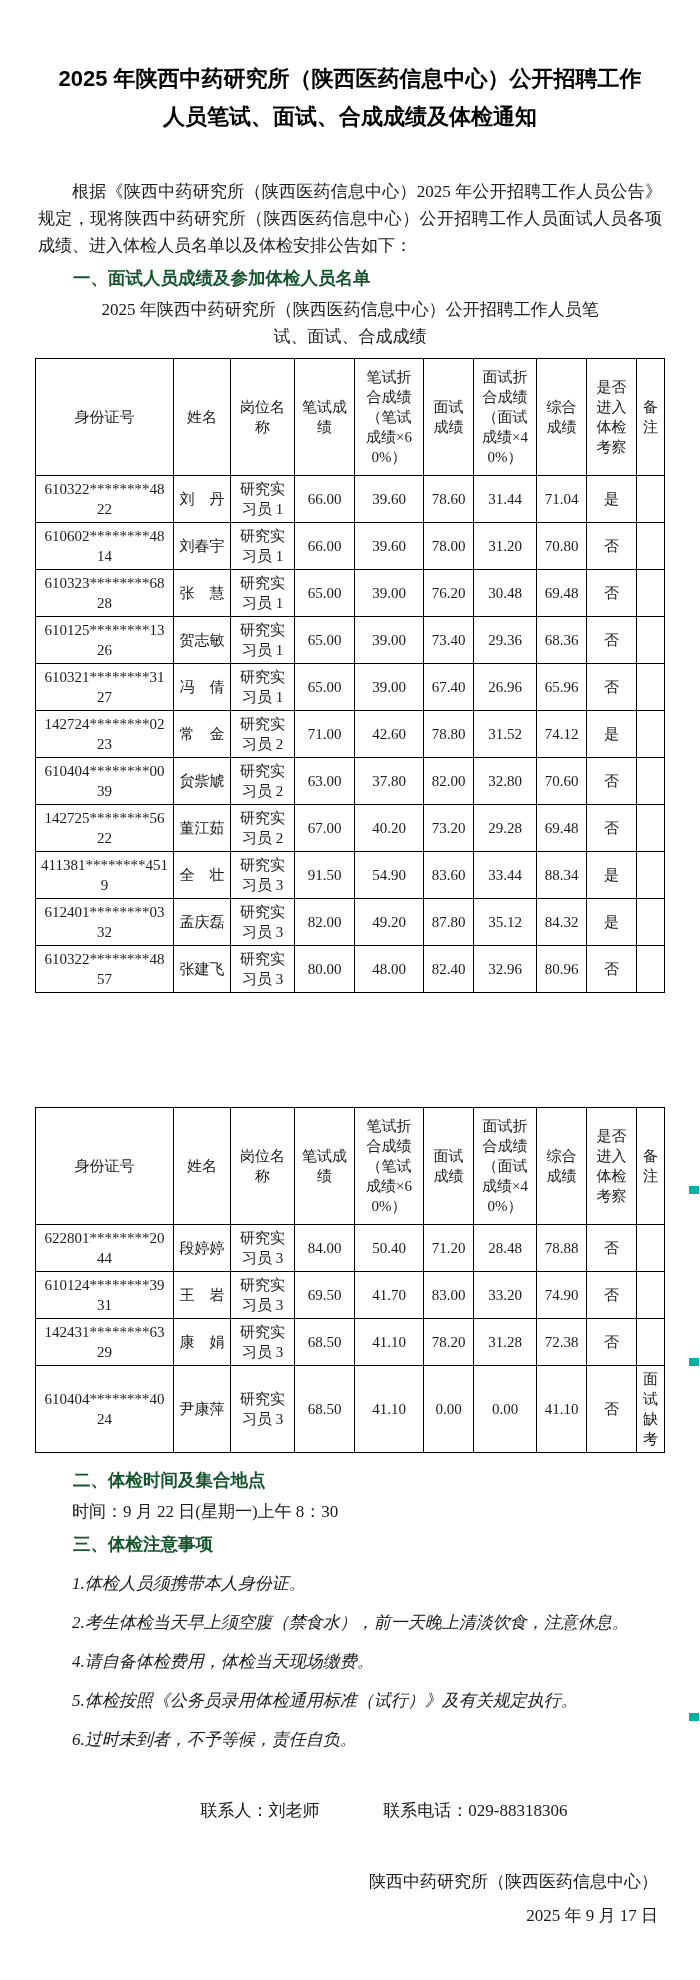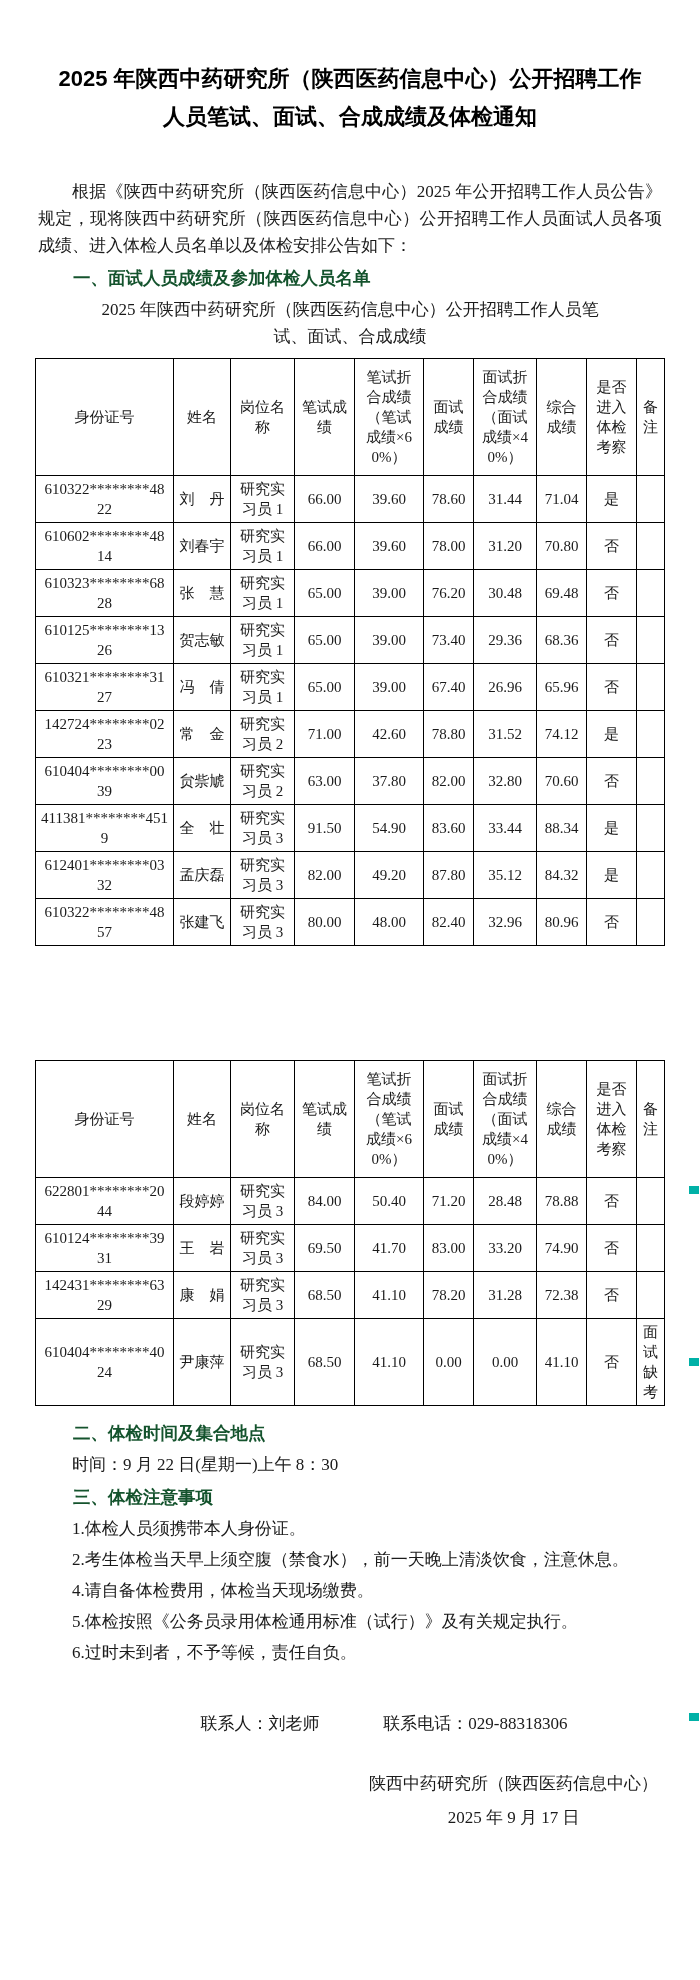--- a/index.html
+++ b/index.html
@@ -58,31 +58,31 @@
     font-weight:normal;
     text-align:center;
     vertical-align:middle;
     padding:3px 5px;
     word-break:break-all;
     overflow-wrap:anywhere;
   }
   table.score-table td{height:40px;}
   table.score-table th{height:auto;padding-top:8px;padding-bottom:8px;}
   .spacer-between-tables{height:108px;}
-  .notes .para{margin-top:4px;}
+  .notes .para{margin-top:12px;font-style:italic;}
   .contact-line{
     margin:44px 38px 0 38px;
     text-indent:4em;
     text-align:center;
   }
   .contact-line .phone{margin-left:3.5em;}
   .signature-block{
     width:max-content;
-    margin:30px 42px 0 auto;
-    text-align:center;
+    margin:41px 42px 0 auto;
+    text-align:right;
     line-height:34px;
   }
   .edge-marker{
     position:absolute;
     right:1px;
     width:10px;
     height:8px;
   }
 </style>
 </head>
@@ -204,20 +204,32 @@
           <td>研究实习员 2</td>
           <td>63.00</td>
           <td>37.80</td>
           <td>82.00</td>
           <td>32.80</td>
           <td>70.60</td>
           <td>否</td>
           <td></td>
         </tr>
         <tr>
+          <td>142725********5622</td>
+          <td>董江茹</td>
+          <td>研究实习员 2</td>
+          <td>67.00</td>
+          <td>40.20</td>
+          <td>73.20</td>
+          <td>29.28</td>
+          <td>69.48</td>
+          <td>否</td>
+          <td></td>
+        </tr>
+        <tr>
           <td>411381********4519</td>
           <td>全　壮</td>
           <td>研究实习员 3</td>
           <td>91.50</td>
           <td>54.90</td>
           <td>83.60</td>
           <td>33.44</td>
           <td>88.34</td>
           <td>是</td>
           <td></td>

